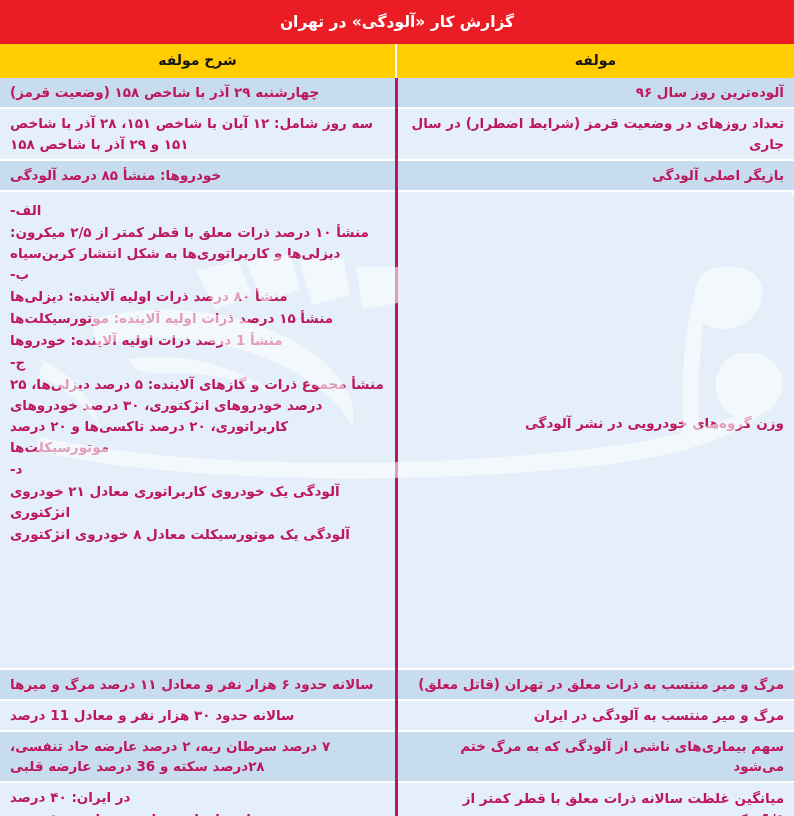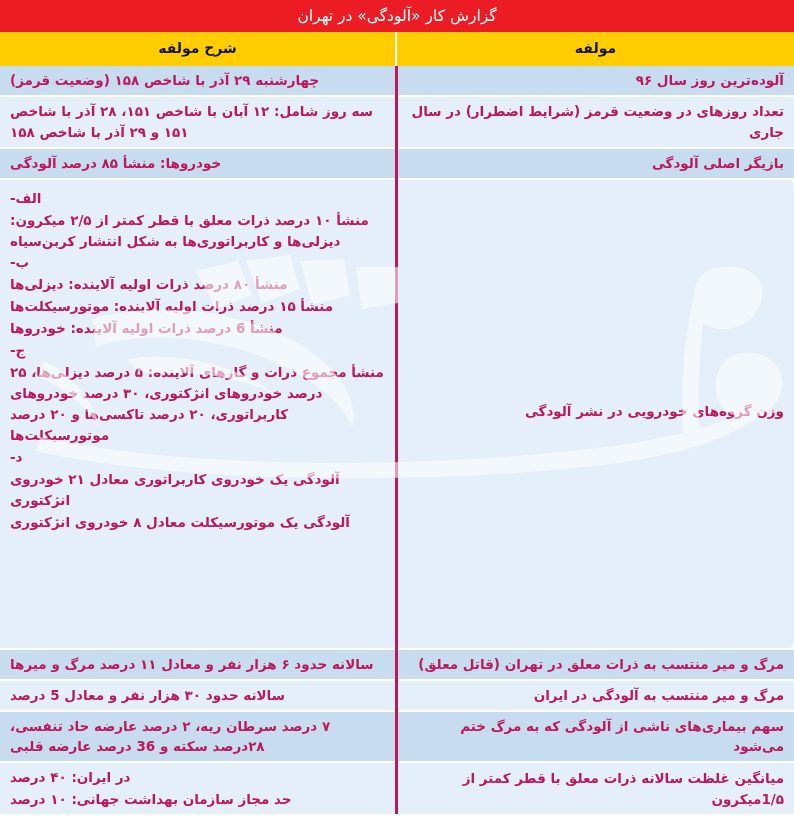--- a/index.html
+++ b/index.html
@@ -18,28 +18,28 @@
     position: relative;
     width: 794px;
     height: 816px;
     background: #ffffff;
     overflow: hidden;
   }
 
   
   .title-bar {
     position: relative;
-    height: 32px;
+    height: 44px;
     background: #ec1c24;
     color: #ffffff;
     display: flex;
     align-items: center;
     justify-content: center;
     font-size: 15.5px;
-    font-weight: normal;
+    font-weight: bold;
     letter-spacing: 0;
     z-index: 5;
   }
 
   
   table.data-table {
     width: 794px;
     border-collapse: collapse;
     table-layout: fixed;
     position: relative;
@@ -80,21 +80,21 @@
     font-weight: bold;
   }
 
   tbody tr.shade-a td { background: #c8dcef; }
   tbody tr.shade-b td { background: #e4eff9; }
 
   tbody tr td { border-bottom: 2px solid #ffffff; }
   tbody tr:last-child td { border-bottom: 0; }
 
   
-  tbody tr.tall td { padding-top: 8px; padding-bottom: 12px; }
+  tbody tr.tall td { padding-top: 8px; padding-bottom: 20px; }
   tbody tr.tall td.value-cell { height: 448px; vertical-align: top; }
   tbody tr.tall td.key-cell { vertical-align: middle; border-radius: 7px; }
 
   .para { margin: 0 0 0 0; }
   .para + .para { margin-top: 1px; }
 
   
   .watermark {
     position: absolute;
     pointer-events: none;
@@ -184,42 +184,42 @@
       <tr class="shade-b tall">
         <td class="key-cell">وزن گروه‌های خودرویی در نشر آلودگی</td>
         <td class="value-cell">
 
           <div class="para">الف-</div>
           <div class="para">منشأ ۱۰ درصد ذرات معلق با قطر کمتر از ۲/۵ میکرون: دیزلی‌ها و کاربراتوری‌ها به شکل انتشار کربن‌سیاه</div>
 
           <div class="para">ب-</div>
           <div class="para">منشأ ۸۰ درصد ذرات اولیه آلاینده: دیزلی‌ها</div>
           <div class="para">منشأ ۱۵ درصد ذرات اولیه آلاینده: موتورسیکلت‌ها</div>
-          <div class="para">منشأ 6 درصد ذرات اولیه آلاینده: خودروها</div>
+          <div class="para">منشأ 1 درصد ذرات اولیه آلاینده: خودروها</div>
 
           <div class="para">ج-</div>
           <div class="para">منشأ مجموع ذرات و گازهای آلاینده: ۵ درصد دیزلی‌ها، ۲۵ درصد خودروهای انژکتوری، ۳۰ درصد خودروهای کاربراتوری، ۲۰ درصد تاکسی‌ها و ۲۰ درصد موتورسیکلت‌ها</div>
 
           <div class="para">د-</div>
           <div class="para">آلودگی یک خودروی کاربراتوری معادل ۲۱ خودروی انژکتوری</div>
           <div class="para">آلودگی یک موتورسیکلت معادل ۸ خودروی انژکتوری</div>
         </td>
       </tr>
 
       <tr class="shade-a">
         <td class="key-cell">مرگ و میر منتسب به ذرات معلق در تهران (قاتل معلق)</td>
         <td class="value-cell">
           <div class="para">سالانه حدود ۶ هزار نفر و معادل ۱۱ درصد مرگ و میرها</div>
         </td>
       </tr>
 
       <tr class="shade-b">
         <td class="key-cell">مرگ و میر منتسب به آلودگی در ایران</td>
         <td class="value-cell">
-          <div class="para">سالانه حدود ۳۰ هزار نفر  و معادل 5 درصد</div>
+          <div class="para">سالانه حدود ۳۰ هزار نفر  و معادل 11 درصد</div>
         </td>
       </tr>
 
       <tr class="shade-a">
         <td class="key-cell">سهم بیماری‌های ناشی از آلودگی که به مرگ ختم می‌شود</td>
         <td class="value-cell">
           <div class="para">۷ درصد سرطان ریه، ۲ درصد عارضه حاد تنفسی، ۲۸درصد سکته و 36 درصد عارضه قلبی</div>
         </td>
       </tr>
 

